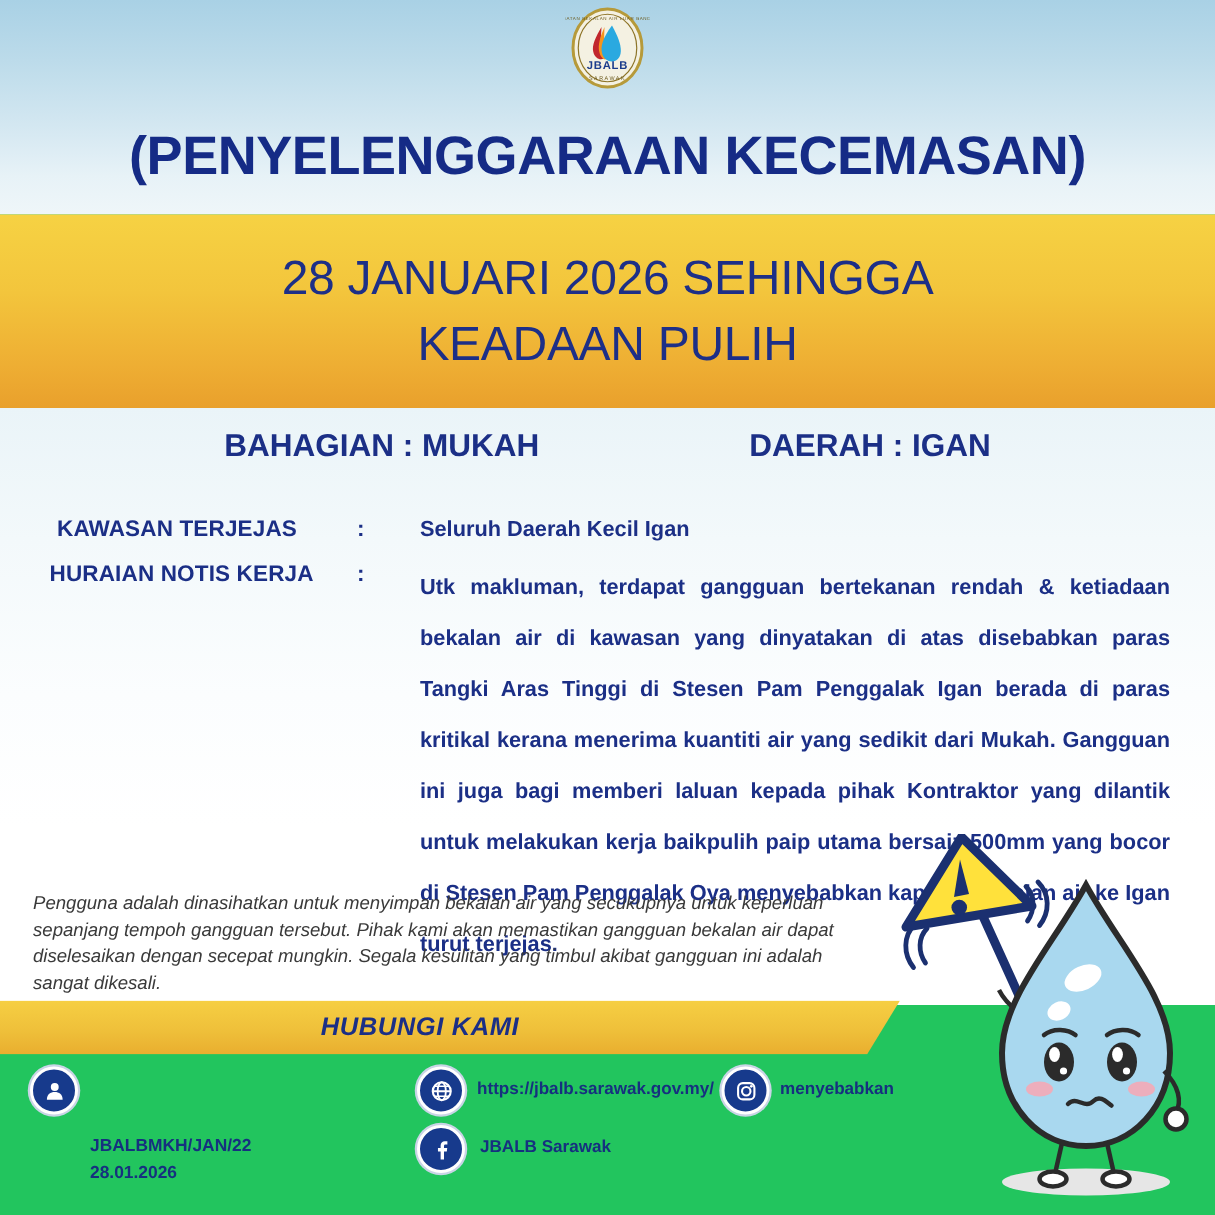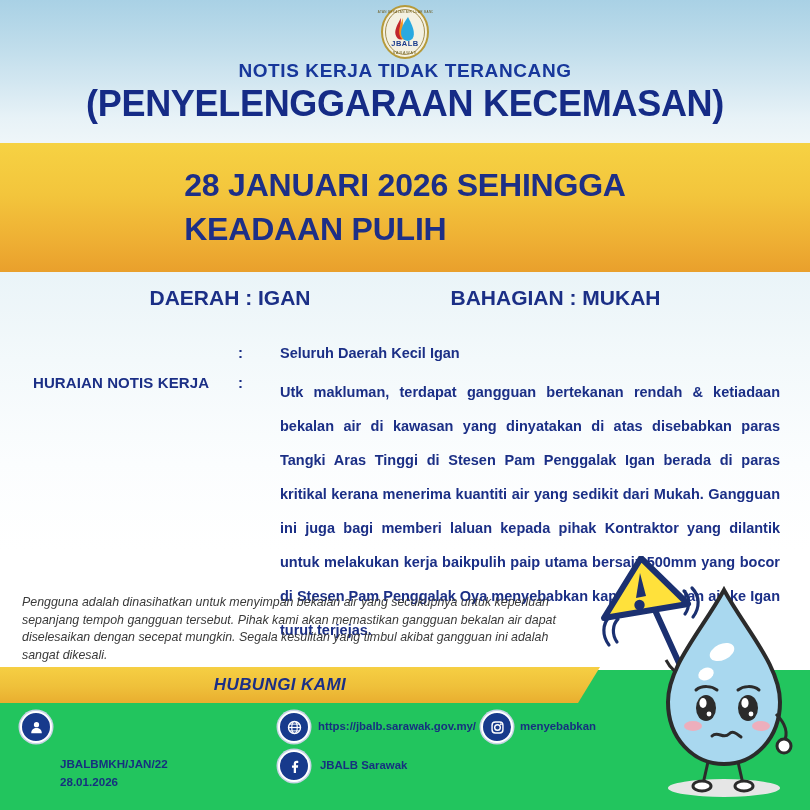--- a/index.html
+++ b/index.html
@@ -39,22 +39,22 @@
     line-height:1.05;
   }
 
   
   .dateband{
     position:absolute;left:0;top:143px;width:810px;height:129px;
     background:linear-gradient(180deg,#f6d243 0%, #f3c53c 40%, #eeae33 78%, #e9a02c 100%);
     display:flex;align-items:center;justify-content:center;
   }
   .dateband .dtxt{
-    color:#1d2f87;
-    font-size:32px;font-weight:bold;line-height:1.35;
+    text-align:center;color:#1d2f87;
+    font-size:32px;font-weight:normal;line-height:1.35;
     letter-spacing:-.2px;
   }
 
   
   .body-area{
     position:absolute;left:0;top:272px;width:810px;height:398px;
     background:linear-gradient(180deg,#eaf4f8 0%, #f3f9fb 22%, #fbfdfe 48%, #ffffff 70%, #ffffff 100%);
   }
   .bd-row{
     position:absolute;left:0;top:14px;width:810px;
@@ -146,38 +146,38 @@
         <ellipse cx="28" cy="28" rx="19.5" ry="22.5" fill="none" stroke="#8e7529" stroke-width="0.8"></ellipse>
         <path d="M24 14 C20 21 17.5 26 18.5 30.5 C19.4 34.6 23 36.5 25.5 35 C22.5 31 23.5 24 24 14 Z" fill="#c1272d"></path>
         <path d="M26 14 C23 21 21.5 26 22.5 30.5 C23.4 34.6 26 36.5 28 35 C25.5 31 25.6 24 26 14 Z" fill="#f7941e"></path>
         <path d="M31 13 C25 21 23 27 24.5 32 C26 36.6 31 38.4 34.5 35.6 C38.2 32.6 38 25.5 31 13 Z" fill="#2aa9e0"></path>
         <text x="28" y="42" font-family="Liberation Sans, sans-serif" font-size="7.5" font-weight="bold" fill="#1b3c8c" text-anchor="middle" letter-spacing="0.5">JBALB</text>
         <text x="28" y="49.5" font-family="Liberation Sans, sans-serif" font-size="3.6" fill="#6b5a1e" text-anchor="middle" letter-spacing="1">SARAWAK</text>
         <text x="28" y="9.4" font-family="Liberation Sans, sans-serif" font-size="3" fill="#6b5a1e" text-anchor="middle" letter-spacing="0.4">JABATAN BEKALAN AIR LUAR BANDAR</text>
       </svg>
     </div>
 
-    <div class="hdr-sub">NOTIS KERJA TIDAK TERANCANG</div>
     <div class="hdr-main">(PENYELENGGARAAN KECEMASAN)</div>
   </div>
 
   <div class="dateband">
     <div class="dtxt">
       <div>28 JANUARI 2026 SEHINGGA</div>
       <div>KEADAAN PULIH</div>
     </div>
   </div>
 
   <div class="body-area">
 
     <div class="bd-row">
+      <span>BAHAGIAN : MUKAH</span>
       <span>DAERAH : IGAN</span>
-      <span>BAHAGIAN : MUKAH</span>
-    </div>
-
+    </div>
+
+    <div class="label-col" style="left:38px;top:72px;">KAWASAN TERJEJAS</div>
     <div class="colon" style="left:238px;top:72px;">:</div>
     <div class="val-kawasan">Seluruh Daerah Kecil Igan</div>
 
     <div class="label-col" style="left:33px;top:102px;">HURAIAN NOTIS KERJA</div>
     <div class="colon" style="left:238px;top:102px;">:</div>
     <div class="val-huraian">Utk makluman, terdapat gangguan bertekanan rendah &amp; ketiadaan bekalan air di kawasan yang dinyatakan di atas disebabkan paras Tangki Aras Tinggi di Stesen Pam Penggalak Igan berada di paras kritikal kerana menerima kuantiti air yang sedikit dari Mukah. Gangguan ini juga bagi memberi laluan kepada pihak Kontraktor yang dilantik untuk melakukan kerja baikpulih paip utama bersaiz 500mm yang bocor di Stesen Pam Penggalak Oya menyebabkan kapasiti bekalan air ke Igan turut terjejas.</div>
 
     <div class="disclaimer">Pengguna adalah dinasihatkan untuk menyimpan bekalan air yang secukupnya untuk keperluan sepanjang tempoh gangguan tersebut. Pihak kami akan memastikan gangguan bekalan air dapat diselesaikan dengan secepat mungkin. Segala kesulitan yang timbul akibat gangguan ini adalah sangat dikesali.</div>
   </div>
 

